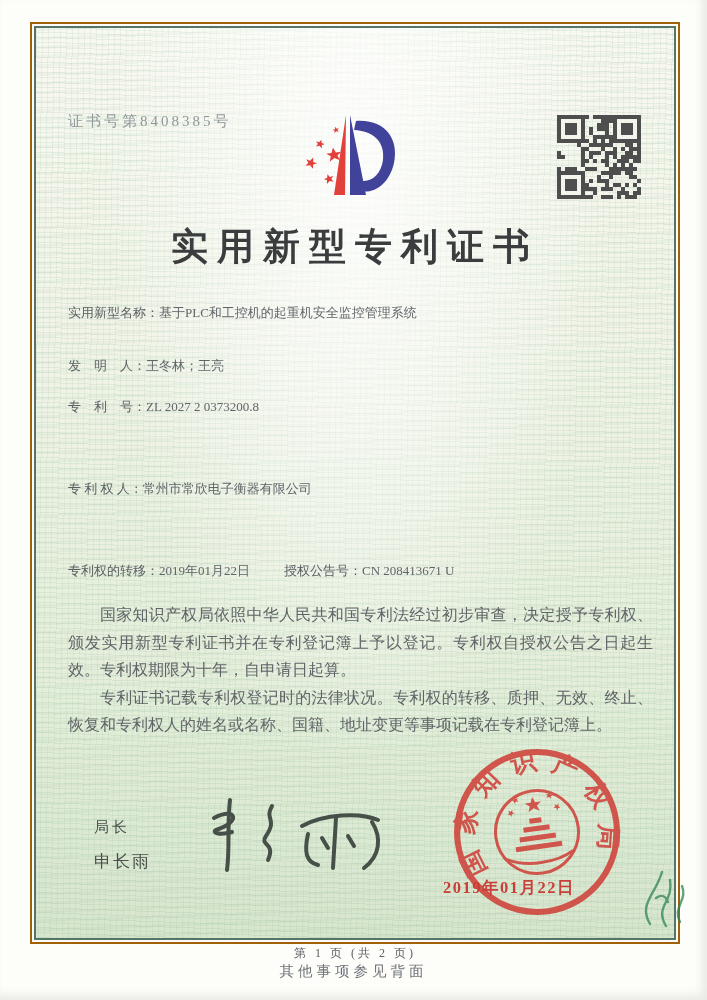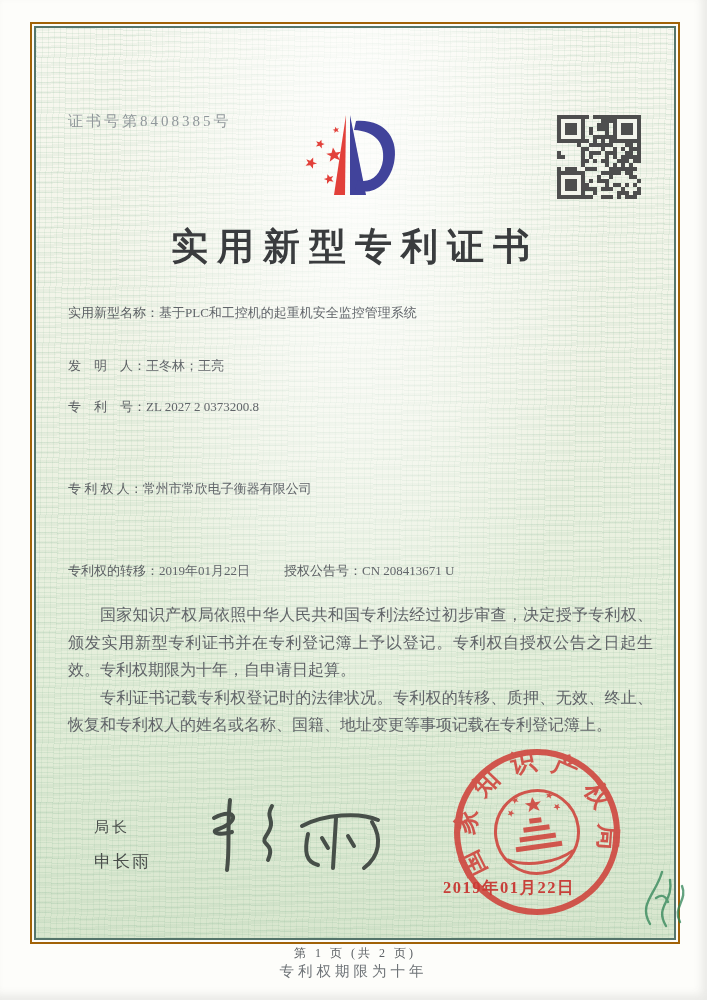--- a/index.html
+++ b/index.html
@@ -323,14 +323,14 @@
           <path d="M14,66 C2,46 20,36 26,14"></path>
           <path d="M30,68 C18,48 38,44 34,22"></path>
           <path d="M44,64 C36,50 52,42 46,28"></path>
           <path d="M20,40 C26,36 30,38 32,44"></path>
         </g>
       </svg>
 
     </div>
   </div>
 
-  <div class="back-note">专利权期限为十年</div>
+  <div class="back-note">其他事项参见背面</div>
 </div>
 
 </body></html>

